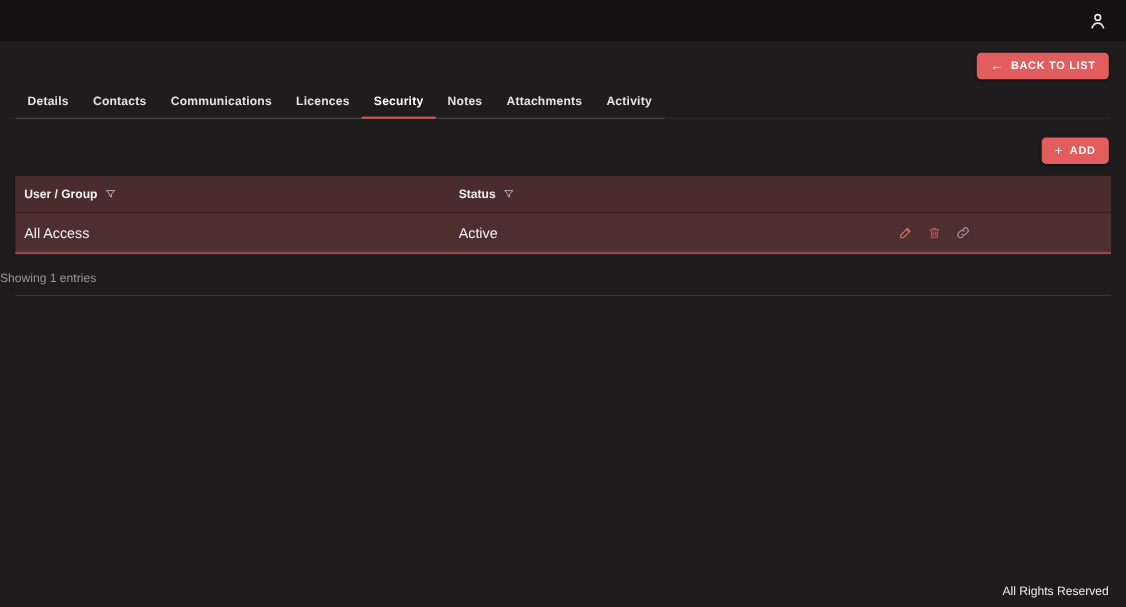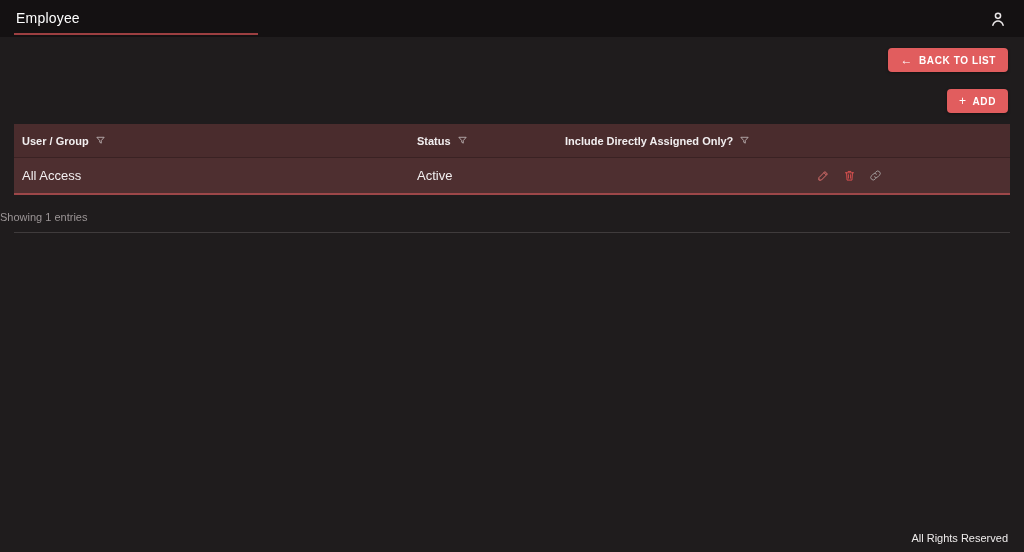--- a/index.html
+++ b/index.html
@@ -122,68 +122,69 @@
     white-space: nowrap;
   }
   .rights { margin-left: auto; font-size: 11px; color: #efecec; }
 </style>
 </head>
 <body>
 
 <div class="app">
 
   <header class="topbar">
-    <div class="title-field">
-      <span class="title">Employee</span>
-    </div>
     <div class="user-icon">
       <svg viewBox="0 0 24 24" fill="none" stroke="#e9e6e7" stroke-width="1.8" stroke-linecap="round">
         <circle cx="12" cy="8.2" r="3.1"></circle>
         <path d="M5.8 19.5c1.2-3.3 3.5-5 6.2-5s5 1.7 6.2 5"></path>
       </svg>
     </div>
   </header>
 
   <main class="content">
 
     <div class="row-right back-row">
       <button class="btn">
         <span class="btn-ic">←</span>
         <span>BACK TO LIST</span>
       </button>
     </div>
 
+    <nav class="tabs-wrap">
+      <div class="tabs">
+        <div class="tab">Details</div>
+        <div class="tab">Contacts</div>
+        <div class="tab">Communications</div>
+        <div class="tab">Licences</div>
+        <div class="tab active">Security</div>
+        <div class="tab">Notes</div>
+        <div class="tab">Attachments</div>
+        <div class="tab">Activity</div>
+      </div>
+    </nav>
 
     <div class="row-right add-row">
       <button class="btn">
         <span class="btn-ic">+</span>
         <span>ADD</span>
       </button>
     </div>
 
     <section class="table">
       <div class="thead">
         <div class="th">
           <span>User / Group</span>
           <span class="filter">
             <svg viewBox="0 0 24 24" fill="none" stroke="#d9d4d5" stroke-width="1.8" stroke-linejoin="round">
                 <path d="M4 5h16l-6.3 7.2v5.6l-3.4-2v-3.6L4 5z"></path>
               </svg>
           </span>
         </div>
         <div class="th">
           <span>Status</span>
-          <span class="filter">
-            <svg viewBox="0 0 24 24" fill="none" stroke="#d9d4d5" stroke-width="1.8" stroke-linejoin="round">
-                <path d="M4 5h16l-6.3 7.2v5.6l-3.4-2v-3.6L4 5z"></path>
-              </svg>
-          </span>
-        </div>
-        <div class="th">
-          <span>Include Directly Assigned Only?</span>
           <span class="filter">
             <svg viewBox="0 0 24 24" fill="none" stroke="#d9d4d5" stroke-width="1.8" stroke-linejoin="round">
                 <path d="M4 5h16l-6.3 7.2v5.6l-3.4-2v-3.6L4 5z"></path>
               </svg>
           </span>
         </div>
         <div class="th"></div>
       </div>
 
       <div class="trow">

